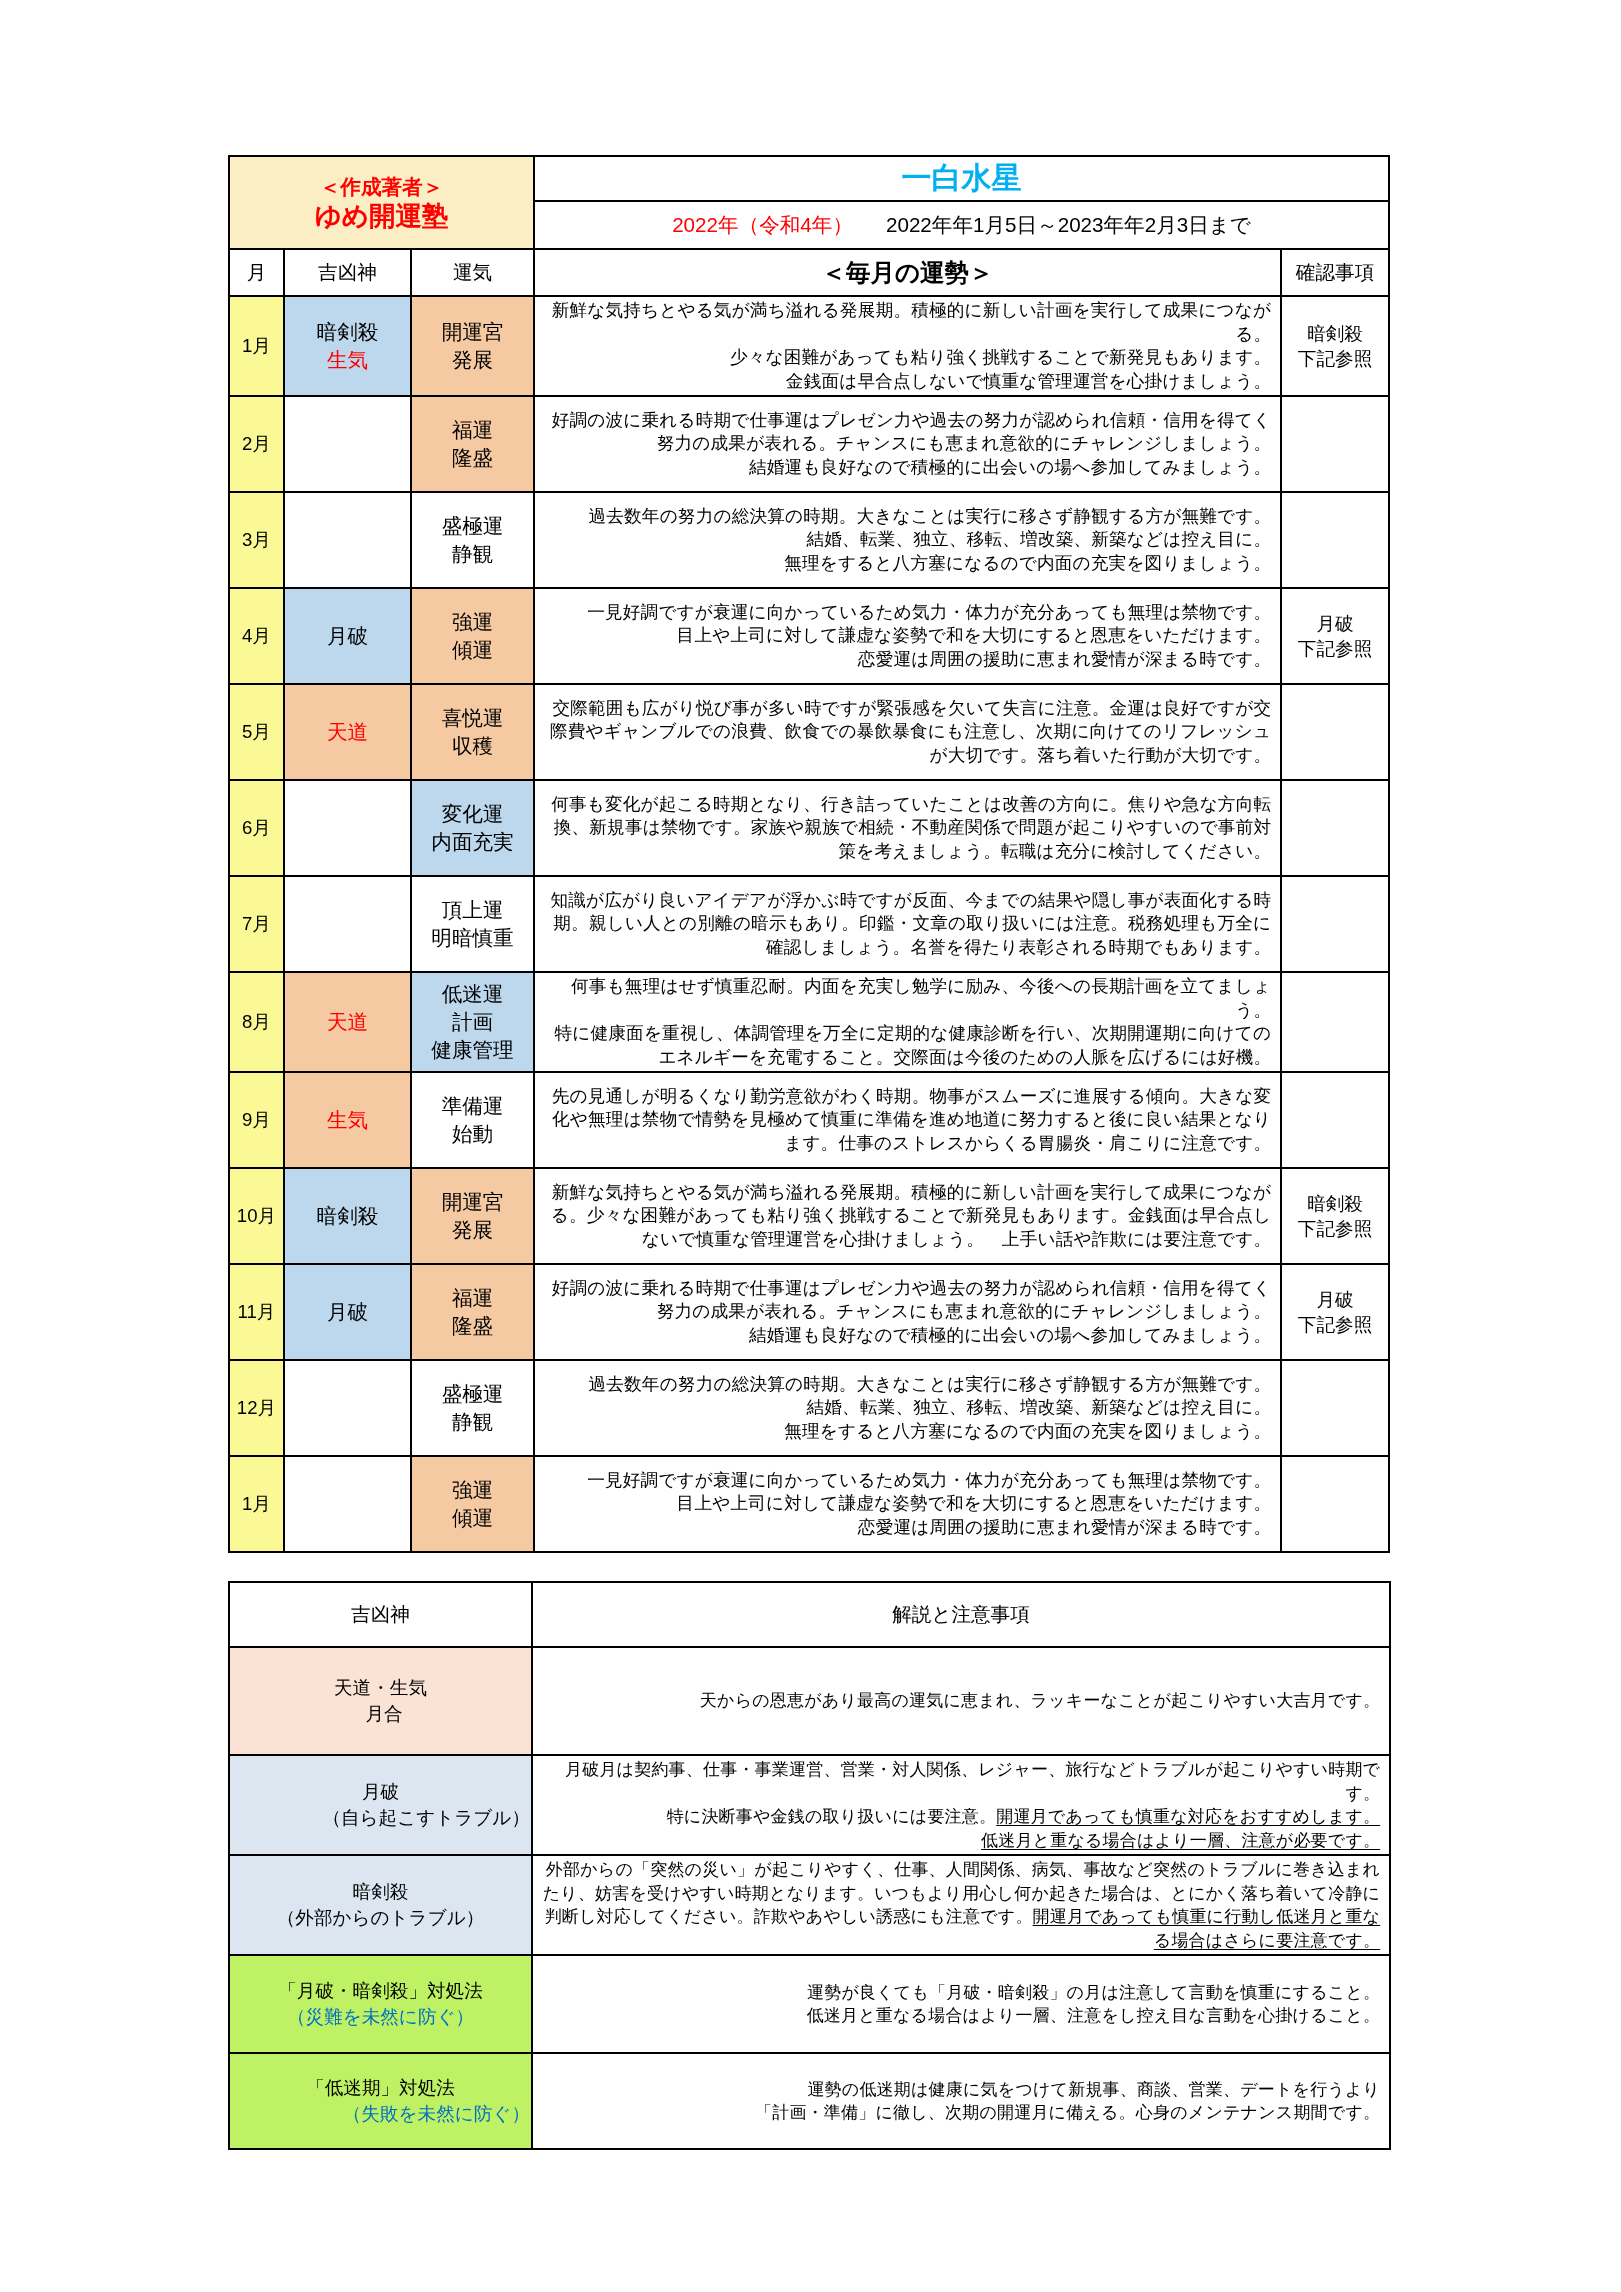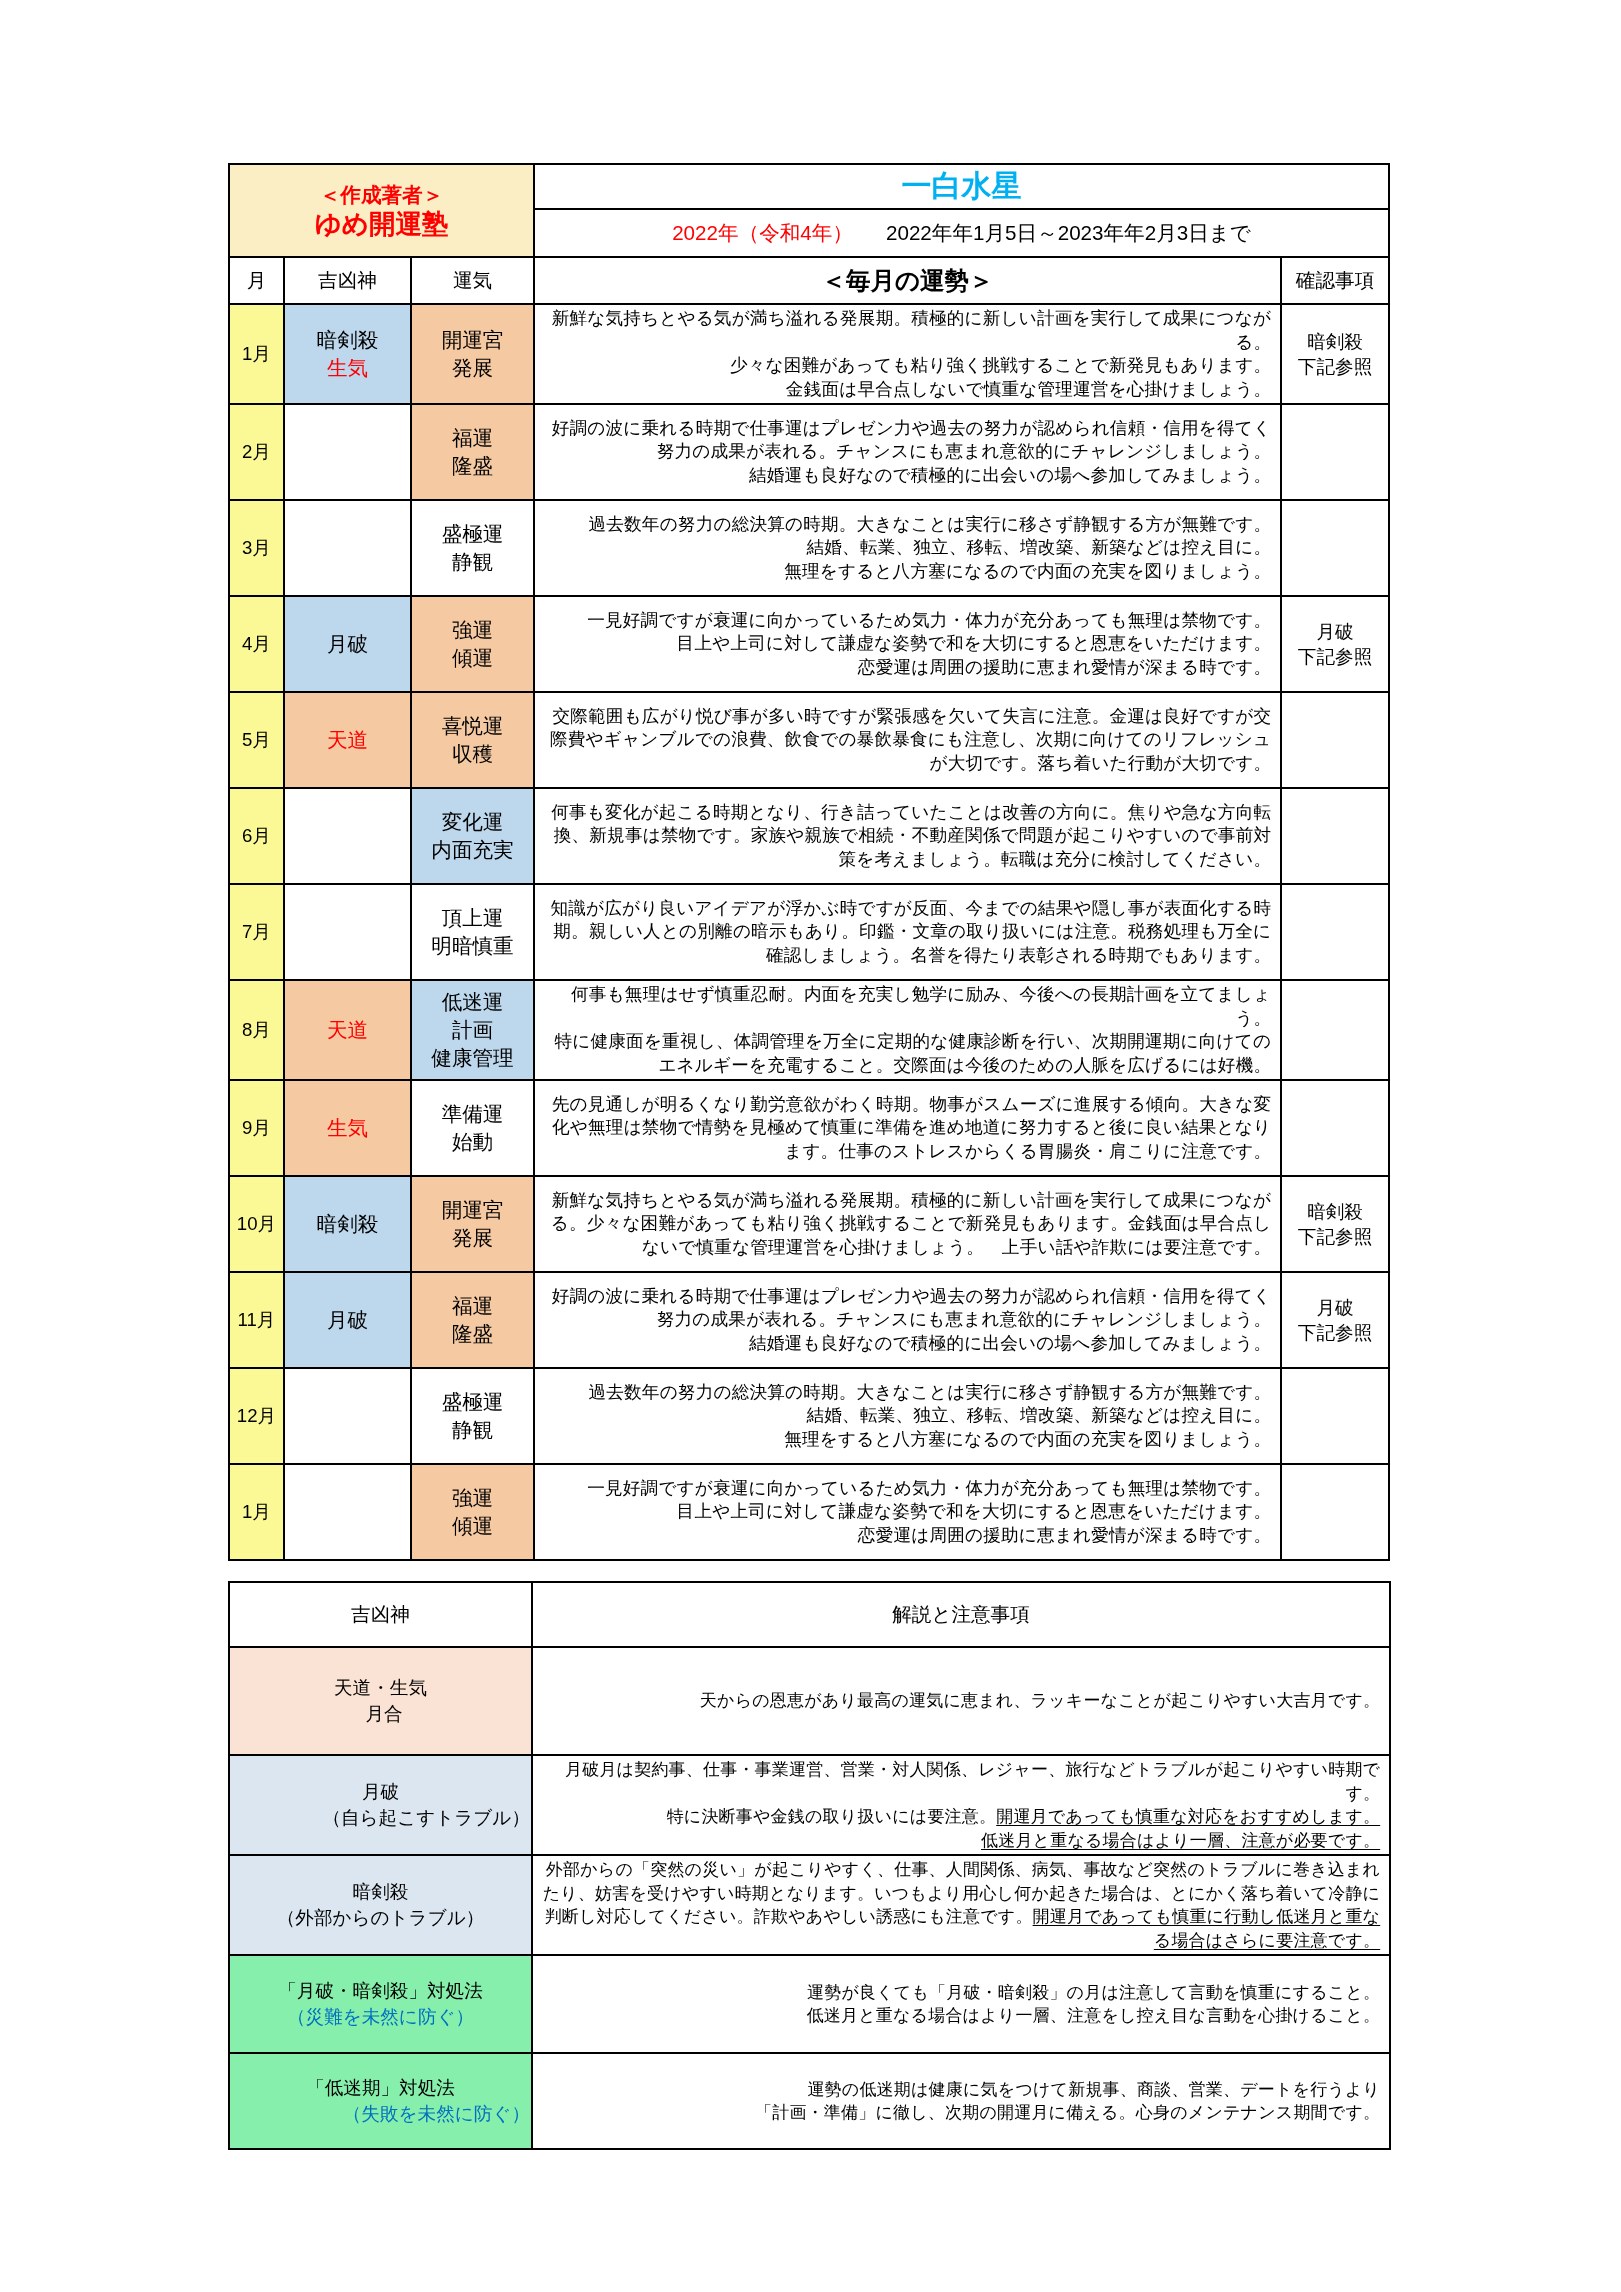--- a/index.html
+++ b/index.html
@@ -3,21 +3,21 @@
 <meta charset="utf-8">
 <style>
   html,body{margin:0;padding:0;}
   body{
     width:1621px;height:2293px;background:#ffffff;color:#000;
     font-family:"Liberation Sans","DejaVu Sans",sans-serif;
     position:relative;
   }
   table{border-collapse:collapse;table-layout:fixed;position:absolute;background:#fff;}
   td{border:2px solid #000;overflow:hidden;vertical-align:middle;}
-  #main-table{left:228px;top:163px;width:1160px;border:2.9px solid #000;}
+  #main-table{left:228px;top:155px;width:1160px;border:2.9px solid #000;}
   #legend-table{left:228px;top:1581px;width:1160px;border:2.9px solid #000;}
 
   .r-title{height:39px;}
   .r-date{height:48px;}
   .r-colhead{height:47px;}
   .r-colhead td{border-top-width:2.9px;border-bottom-width:2px;}
 
   .author-cell{background:var(--cream);text-align:center;vertical-align:middle;}
   .author-l1{color:var(--red);font-size:20.6px;font-weight:bold;line-height:27.4px;}
   .author-l2{color:var(--red);font-size:26.5px;font-weight:bold;line-height:31px;}
@@ -41,21 +41,21 @@
   #main-rows tr{height:96px;}
   #main-rows tr:last-child td{border-top-width:2.9px;}
 
   .lg-head{height:65px;}
   .lg-head td{text-align:center;font-size:19.6px;}
   .lg-label{text-align:center;font-size:18.6px;}
   .lg-label-line{line-height:26.5px;}
   .lg-desc{font-size:17px;line-height:23.5px;padding:2px 8.8px;letter-spacing:0.2px;text-align:right;}
   .lg-pink{background:var(--legend-pink);}
   .lg-blue{background:var(--legend-blue);}
-  .lg-none{background:#86efac;}
+  .lg-none{background:#bef264;}
   .u{text-decoration:underline;text-underline-offset:2.9px;}
 </style>
 </head>
 <body>
 
 <table id="main-table">
   <colgroup>
     <col style="width:55px">
       <col style="width:127px">
       <col style="width:123px">

